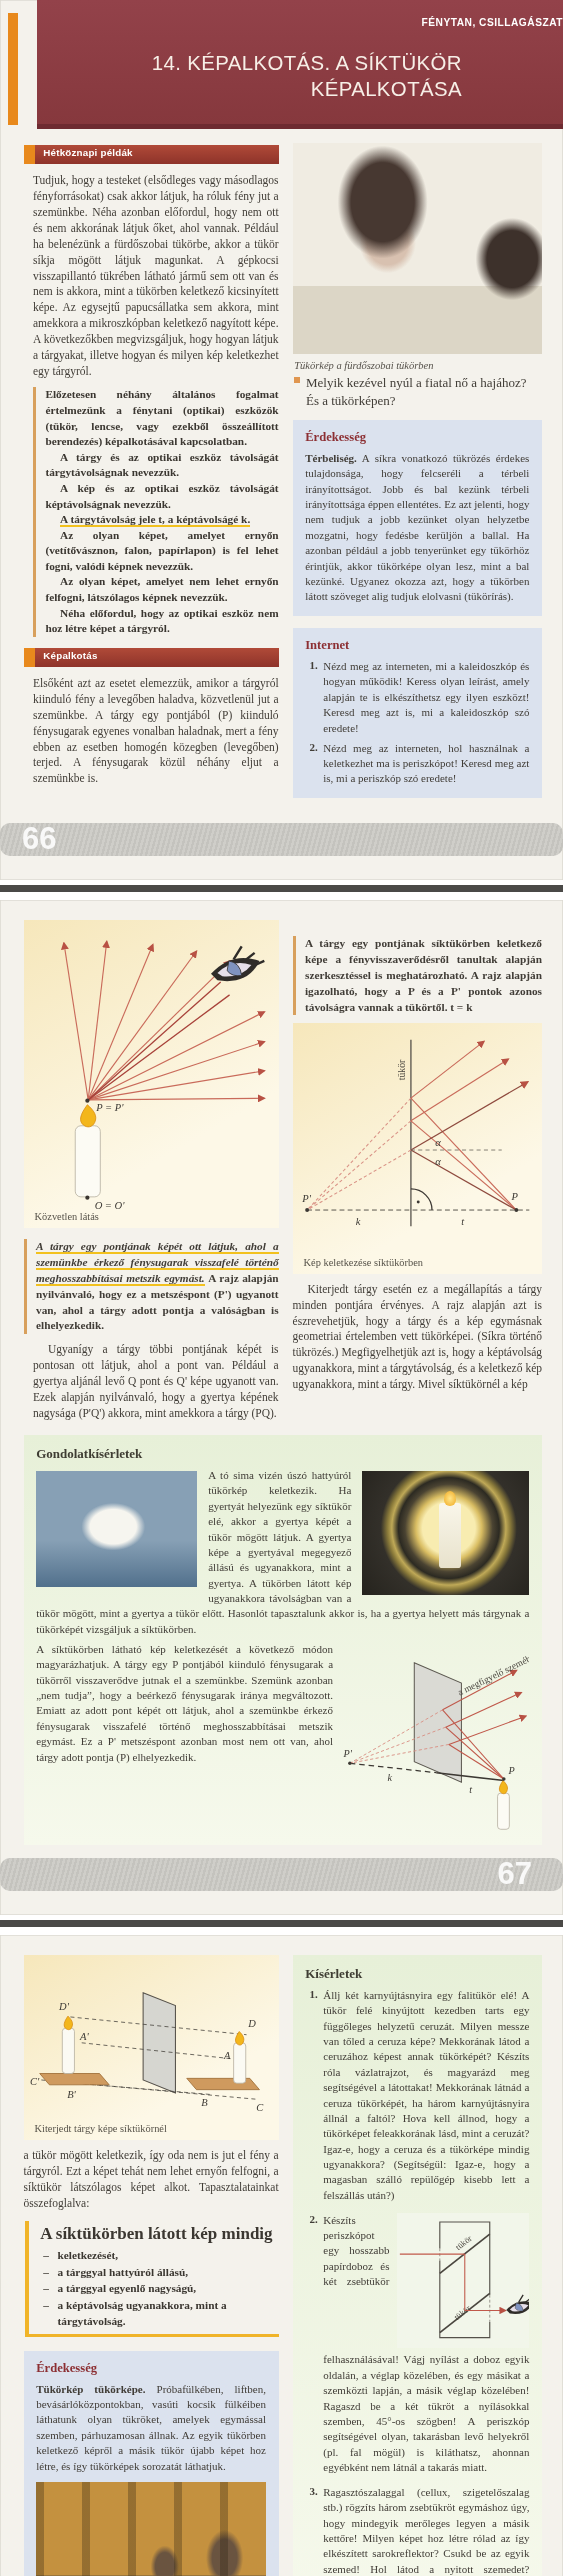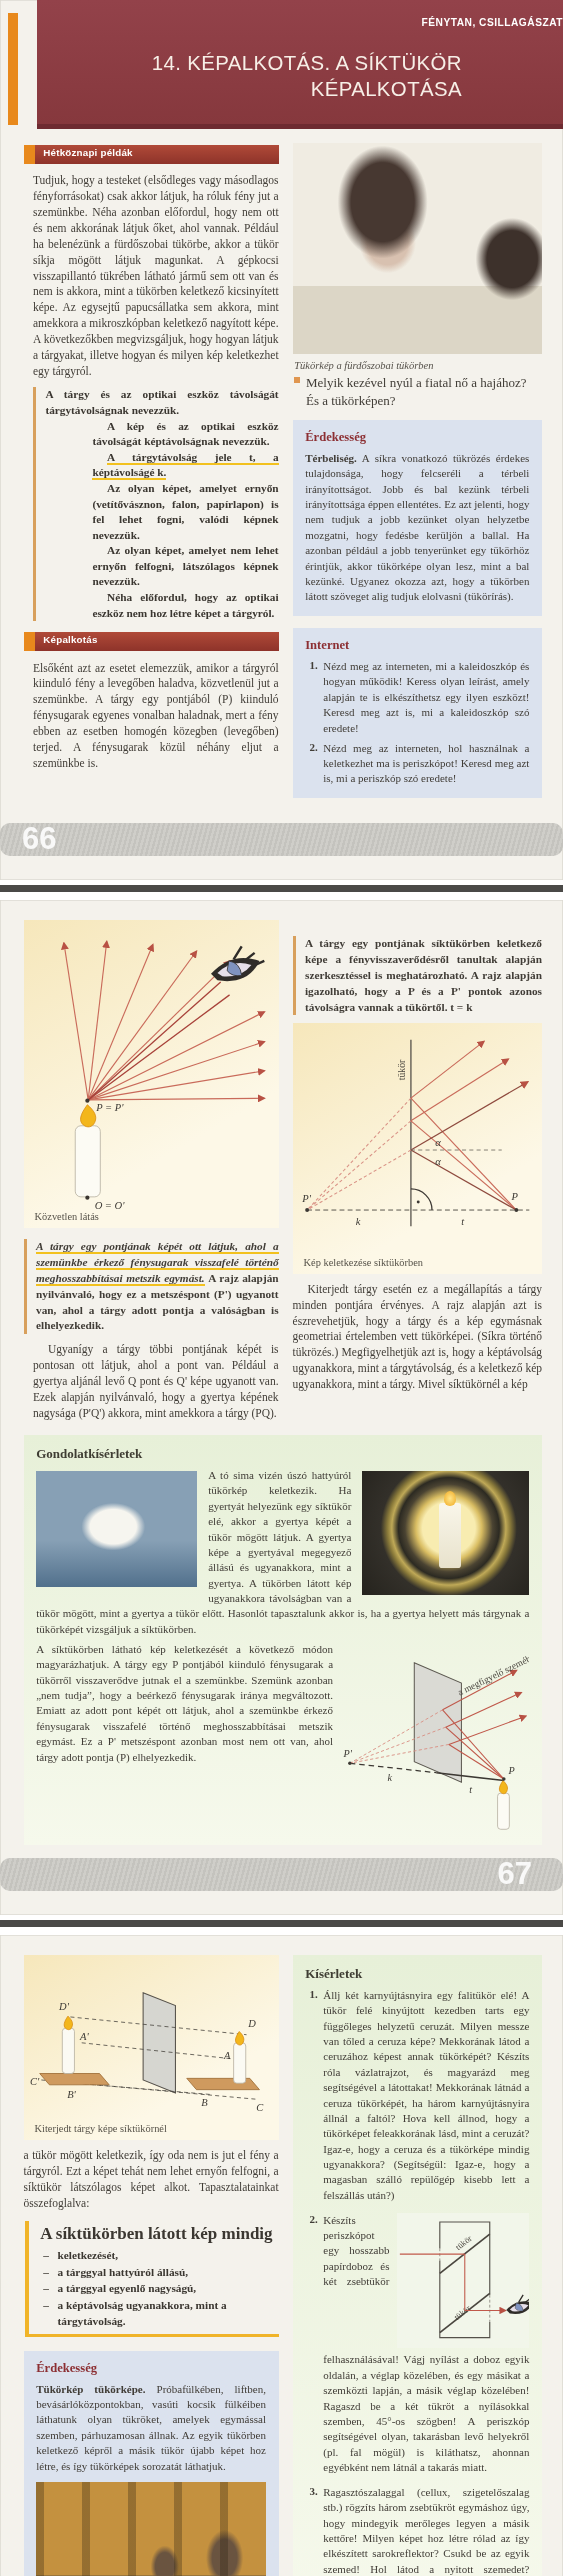--- a/index.html
+++ b/index.html
@@ -23,21 +23,21 @@
   
   .cols{display:flex;gap:14px;padding:0 21px 0 23.6px;}
   .col-l{width:255px;flex:none;}
   .col-r{flex:1;min-width:0;}
   .col-l .indented{margin-left:9.4px;}
   p.body{font-size:11.5px;line-height:1.38;text-align:justify;margin:0 0 3.1px 0;}
   .hl{border-bottom:2.4px solid #f2c11e;}
 
   .def-block{border-left:3.9px solid #d8a05c;padding-left:9.4px;margin:7.9px 0 9.4px 9.4px;font-weight:bold;color:#3b3731;}
   .def-block p{font-size:11.3px;line-height:1.38;text-align:justify;margin:0;}
-  .def-block p + p{text-indent:1.3em;margin-left:47px;}
+  .def-block p + p{text-indent:1.3em;}
 
   
   .figbox{background:linear-gradient(150deg,#f6e7bb,#fdf8e7 70%);padding:6.3px 6.3px 4.7px 6.3px;margin-bottom:7.9px;}
   .figcap{font-size:10.4px;color:#57534a;padding:1.6px 1.6px 1.6px 4.7px;}
   .photo{position:relative;overflow:hidden;}
   .photo-bathroom{height:211px;background:
      radial-gradient(75px 94px at 36% 28%,#473831 0 42%,rgba(71,56,49,0) 60%),
      radial-gradient(43px 47px at 38% 47%,#d8c1b0 0 48%,rgba(216,193,176,0) 66%),
      radial-gradient(63px 71px at 88% 55%,#3d312b 0 40%,rgba(61,49,43,0) 58%),
      linear-gradient(#f0ece2 0 68%,#dcd6c6 68% 100%);}
@@ -115,20 +115,21 @@
     <div class="cols">
       <div class="col-l">
         <div class="section-bar">
           <span class="sq"></span>
           <span class="bar">Hétköznapi példák</span>
         </div>
         <div class="indented">
           <p class="body">Tudjuk, hogy a testeket (elsődleges vagy másodlagos fényforrásokat) csak akkor látjuk, ha róluk fény jut a szemünkbe. Néha azonban előfordul, hogy nem ott és nem akkorának látjuk őket, ahol vannak. Például ha belenézünk a fürdőszobai tükörbe, akkor a tükör síkja mögött látjuk magunkat. A gépkocsi visszapillantó tükrében látható jármű sem ott van és nem is akkora, mint a tükörben keletkező kicsinyített képe. Az egysejtű papucsállatka sem akkora, mint amekkora a mikroszkópban keletkező nagyított képe. A következőkben megvizsgáljuk, hogy hogyan látjuk a tárgyakat, illetve hogyan és milyen kép keletkezhet egy tárgyról.</p>
         </div>
         <div class="def-block">
+          <p>Előzetesen néhány általános fogalmat értelmezünk a fénytani (optikai) eszközök (tükör, lencse, vagy ezekből összeállított berendezés) képalkotásával kapcsolatban.</p>
           <p>A tárgy és az optikai eszköz távolságát tárgytávolságnak nevezzük.</p>
           <p>A kép és az optikai eszköz távolságát képtávolságnak nevezzük.</p>
           <p><span class="hl">A tárgytávolság jele t, a képtávolságé k.</span></p>
           <p>Az olyan képet, amelyet ernyőn (vetítővásznon, falon, papírlapon) is fel lehet fogni, valódi képnek nevezzük.</p>
           <p>Az olyan képet, amelyet nem lehet ernyőn felfogni, látszólagos képnek nevezzük.</p>
           <p>Néha előfordul, hogy az optikai eszköz nem hoz létre képet a tárgyról.</p>
         </div>
         <div class="section-bar">
           <span class="sq"></span>
           <span class="bar">Képalkotás</span>

